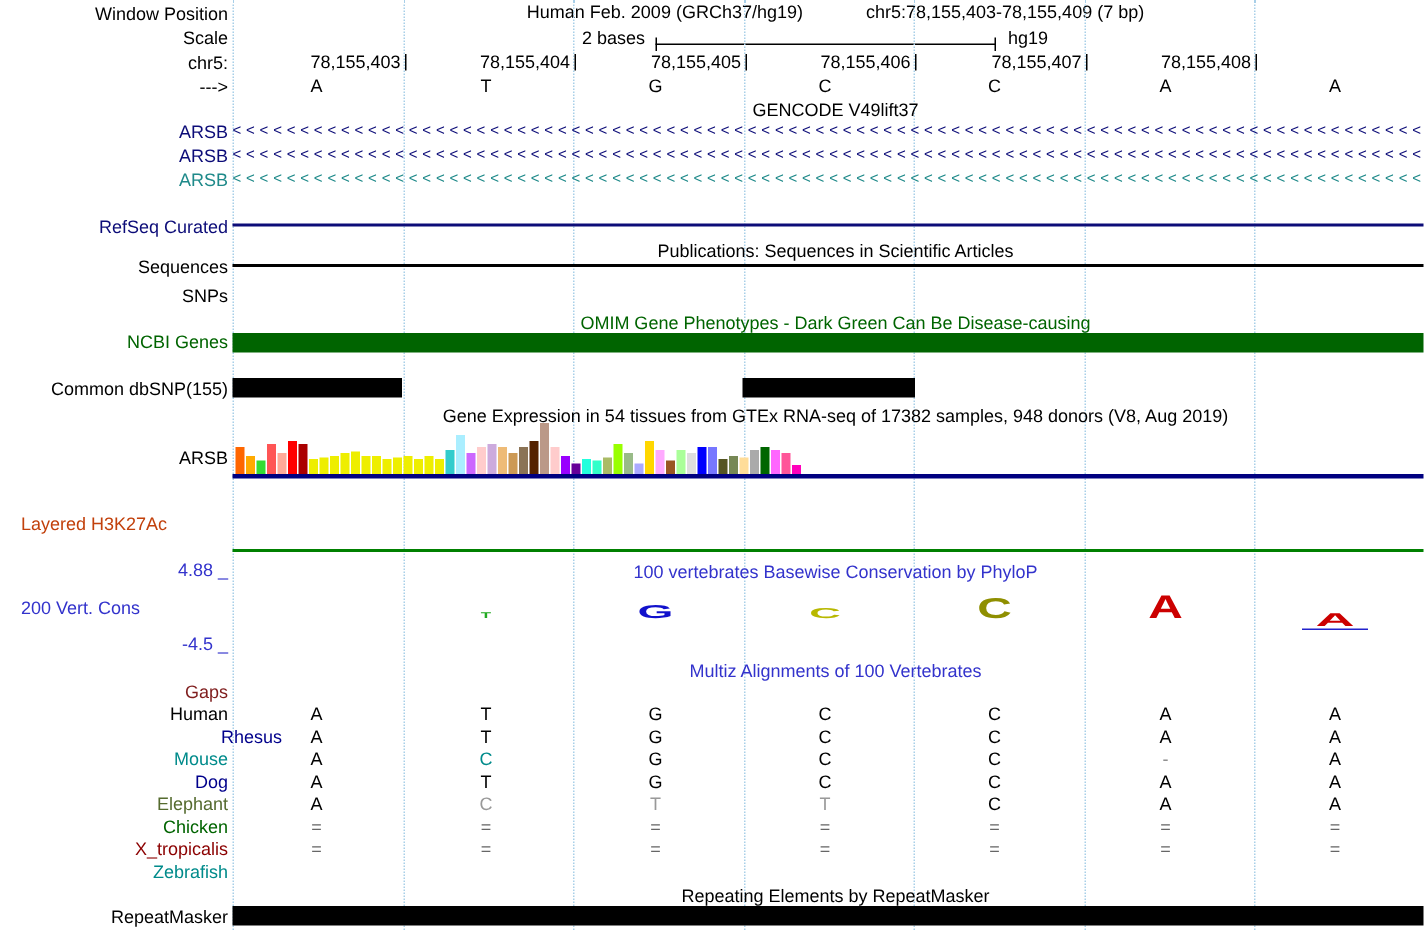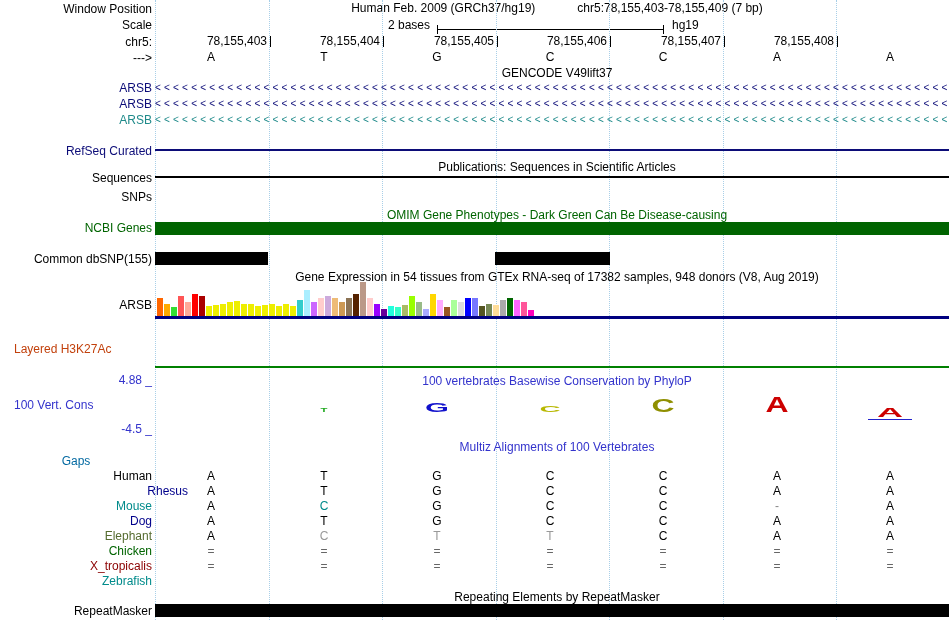--- a/index.html
+++ b/index.html
@@ -113,23 +113,23 @@
     <div class="llabel" style="top: 97px; color: rgb(12, 12, 120); left: 0px; width: 152px; text-align: right;">ARSB</div>
     <div class="llabel" style="top: 113px; color: rgb(31, 138, 138); left: 0px; width: 152px; text-align: right;">ARSB</div>
     <div class="llabel" style="top: 144px; color: rgb(12, 12, 120); left: 0px; width: 152px; text-align: right;">RefSeq Curated</div>
     <div class="llabel" style="top: 171px; color: rgb(0, 0, 0); left: 0px; width: 152px; text-align: right;">Sequences</div>
     <div class="llabel" style="top: 190px; color: rgb(0, 0, 0); left: 0px; width: 152px; text-align: right;">SNPs</div>
     <div class="llabel" style="top: 221px; color: rgb(0, 100, 0); left: 0px; width: 152px; text-align: right;">NCBI Genes</div>
     <div class="llabel" style="top: 252px; color: rgb(0, 0, 0); left: 0px; width: 152px; text-align: right;">Common dbSNP(155)</div>
     <div class="llabel" style="top: 298px; color: rgb(0, 0, 0); left: 0px; width: 152px; text-align: right;">ARSB</div>
     <div class="llabel" style="top: 342px; color: #c2410c; left: 14px;">Layered H3K27Ac</div>
     <div class="llabel" style="top: 373px; color: rgb(51, 51, 204); left: 0px; width: 152px; text-align: right;">4.88 _</div>
-    <div class="llabel" style="top: 398px; color: rgb(51, 51, 204); left: 14px;">100 Vert. Cons</div>
+    <div class="llabel" style="top: 398px; color: rgb(51, 51, 204); left: 14px;">200 Vert. Cons</div>
     <div class="llabel" style="top: 422px; color: rgb(51, 51, 204); left: 0px; width: 152px; text-align: right;">-4.5 _</div>
-    <div class="llabel" style="top: 454px; color: #0369a1; left: 0px; width: 152px; text-align: center;">Gaps</div>
+    <div class="llabel" style="top: 454px; color: #7f1d1d; left: 0px; width: 152px; text-align: right;">Gaps</div>
     <div class="llabel" style="top: 469px; color: rgb(0, 0, 0); left: 0px; width: 152px; text-align: right;">Human</div>
     <div class="llabel" style="top: 484px; color: rgb(0, 0, 139); left: 0px; width: 152px; text-align: right; margin-left: 36px;">Rhesus</div>
     <div class="llabel" style="top: 499px; color: rgb(0, 139, 139); left: 0px; width: 152px; text-align: right;">Mouse</div>
     <div class="llabel" style="top: 514px; color: rgb(0, 0, 139); left: 0px; width: 152px; text-align: right;">Dog</div>
     <div class="llabel" style="top: 529px; color: rgb(85, 107, 47); left: 0px; width: 152px; text-align: right;">Elephant</div>
     <div class="llabel" style="top: 544px; color: rgb(0, 100, 0); left: 0px; width: 152px; text-align: right;">Chicken</div>
     <div class="llabel" style="top: 559px; color: rgb(139, 0, 0); left: 0px; width: 152px; text-align: right;">X_tropicalis</div>
     <div class="llabel" style="top: 574px; color: rgb(0, 139, 139); left: 0px; width: 152px; text-align: right;">Zebrafish</div>
     <div class="llabel" style="top: 604px; color: rgb(0, 0, 0); left: 0px; width: 152px; text-align: right;">RepeatMasker</div>
     <div class="theader" style="top: 66px; color: rgb(0, 0, 0);">GENCODE V49lift37</div>

